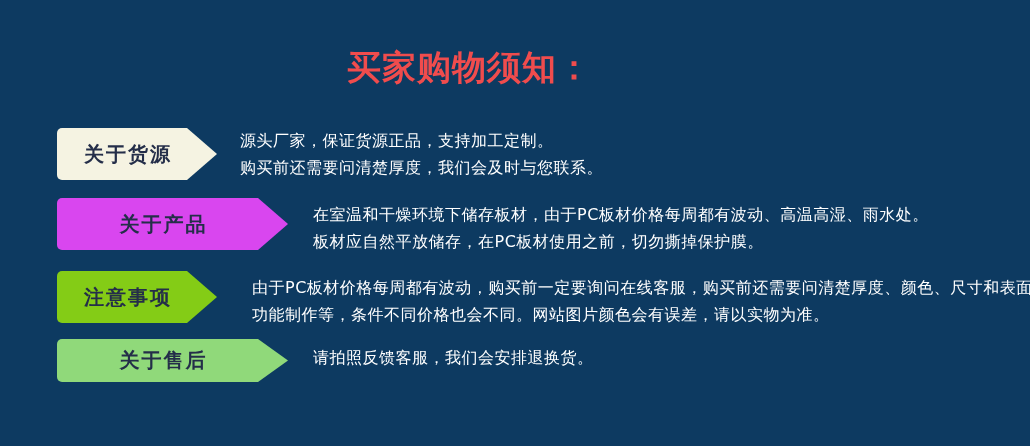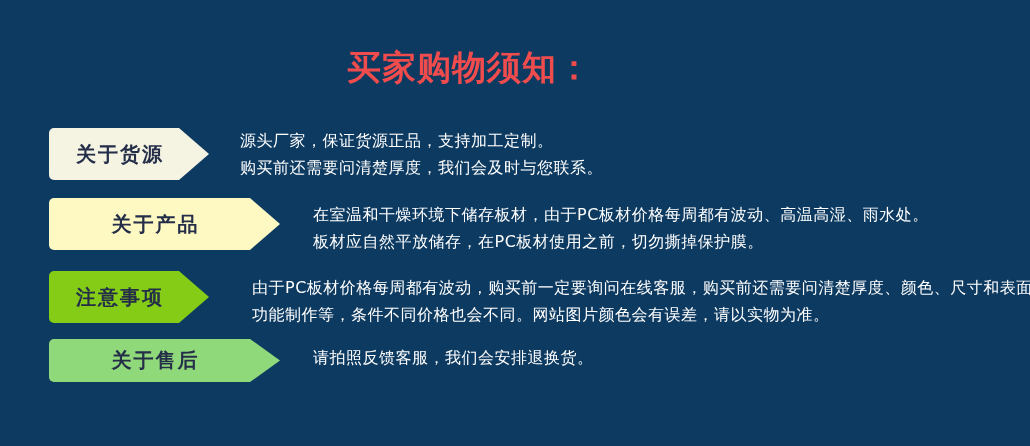--- a/index.html
+++ b/index.html
@@ -18,21 +18,21 @@
     top: 24px;
     font-size: 34px;
     line-height: 40px;
     font-weight: bold;
     letter-spacing: 1px;
     white-space: nowrap;
   }
 
   .arrow {
     position: absolute;
-    left: 49px;
+    left: 57px;
     height: 52px;
     display: flex;
     align-items: center;
     justify-content: center;
     padding-right: 18px;
     box-sizing: border-box;
     border-radius: 5px;
     clip-path: polygon(0 0, calc(100% - 30px) 0, 100% 50%, calc(100% - 30px) 100%, 0 100%);
     font-size: 20px;
     font-weight: bold;
@@ -68,21 +68,21 @@
   <h1 class="page-title" style="color: rgb(240, 76, 77); text-align: center;">买家购物须知：</h1>
 
   <div class="arrow small arrow-1" style="background: rgb(245, 243, 226); color: rgb(36, 46, 73);">
     <span>关于货源</span>
   </div>
   <div class="textblock text-1" style="color: rgb(255, 255, 255);">
     <div>源头厂家，保证货源正品，支持加工定制。</div>
     <div>购买前还需要问清楚厚度，我们会及时与您联系。</div>
   </div>
 
-  <div class="arrow large arrow-2" style="background: #fef9c3; color: rgb(36, 46, 73);">
+  <div class="arrow large arrow-2" style="background: #d946ef; color: rgb(36, 46, 73);">
     <span>关于产品</span>
   </div>
   <div class="textblock text-2" style="color: rgb(255, 255, 255);">
     <div>在室温和干燥环境下储存板材，由于PC板材价格每周都有波动、高温高湿、雨水处。</div>
     <div>板材应自然平放储存，在PC板材使用之前，切勿撕掉保护膜。</div>
   </div>
 
   <div class="arrow small arrow-3" style="background: #84cc16; color: rgb(36, 46, 73);">
     <span>注意事项</span>
   </div>

